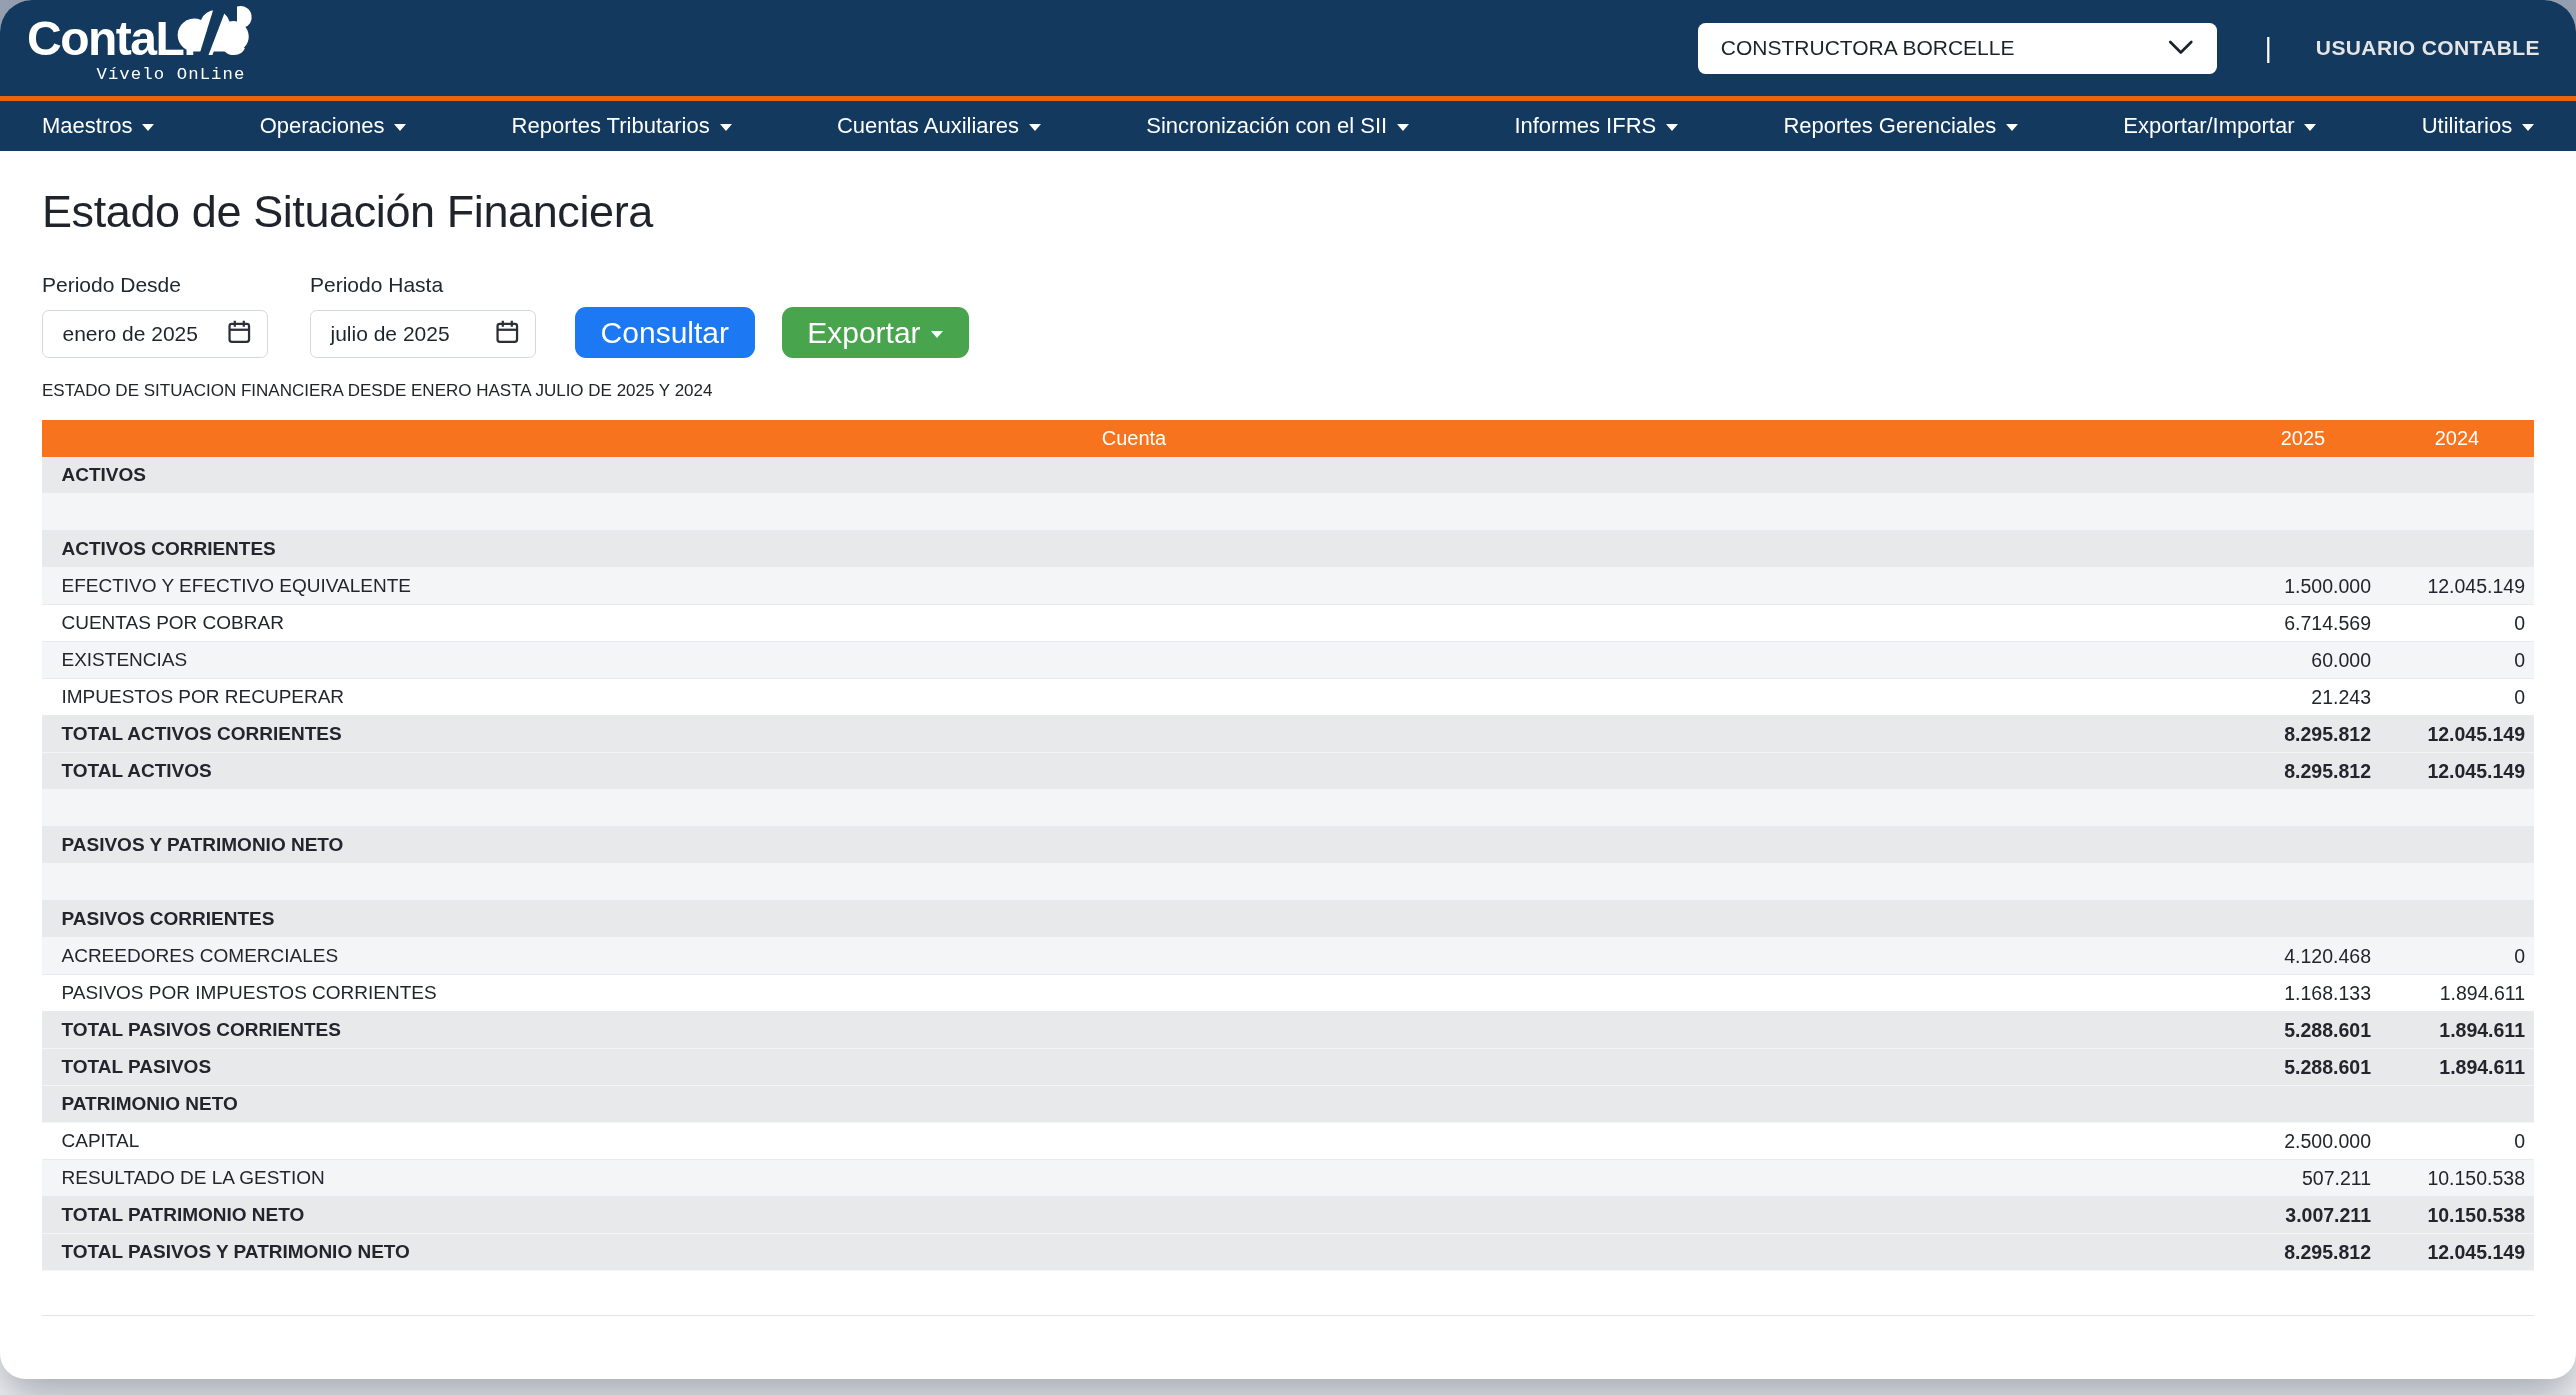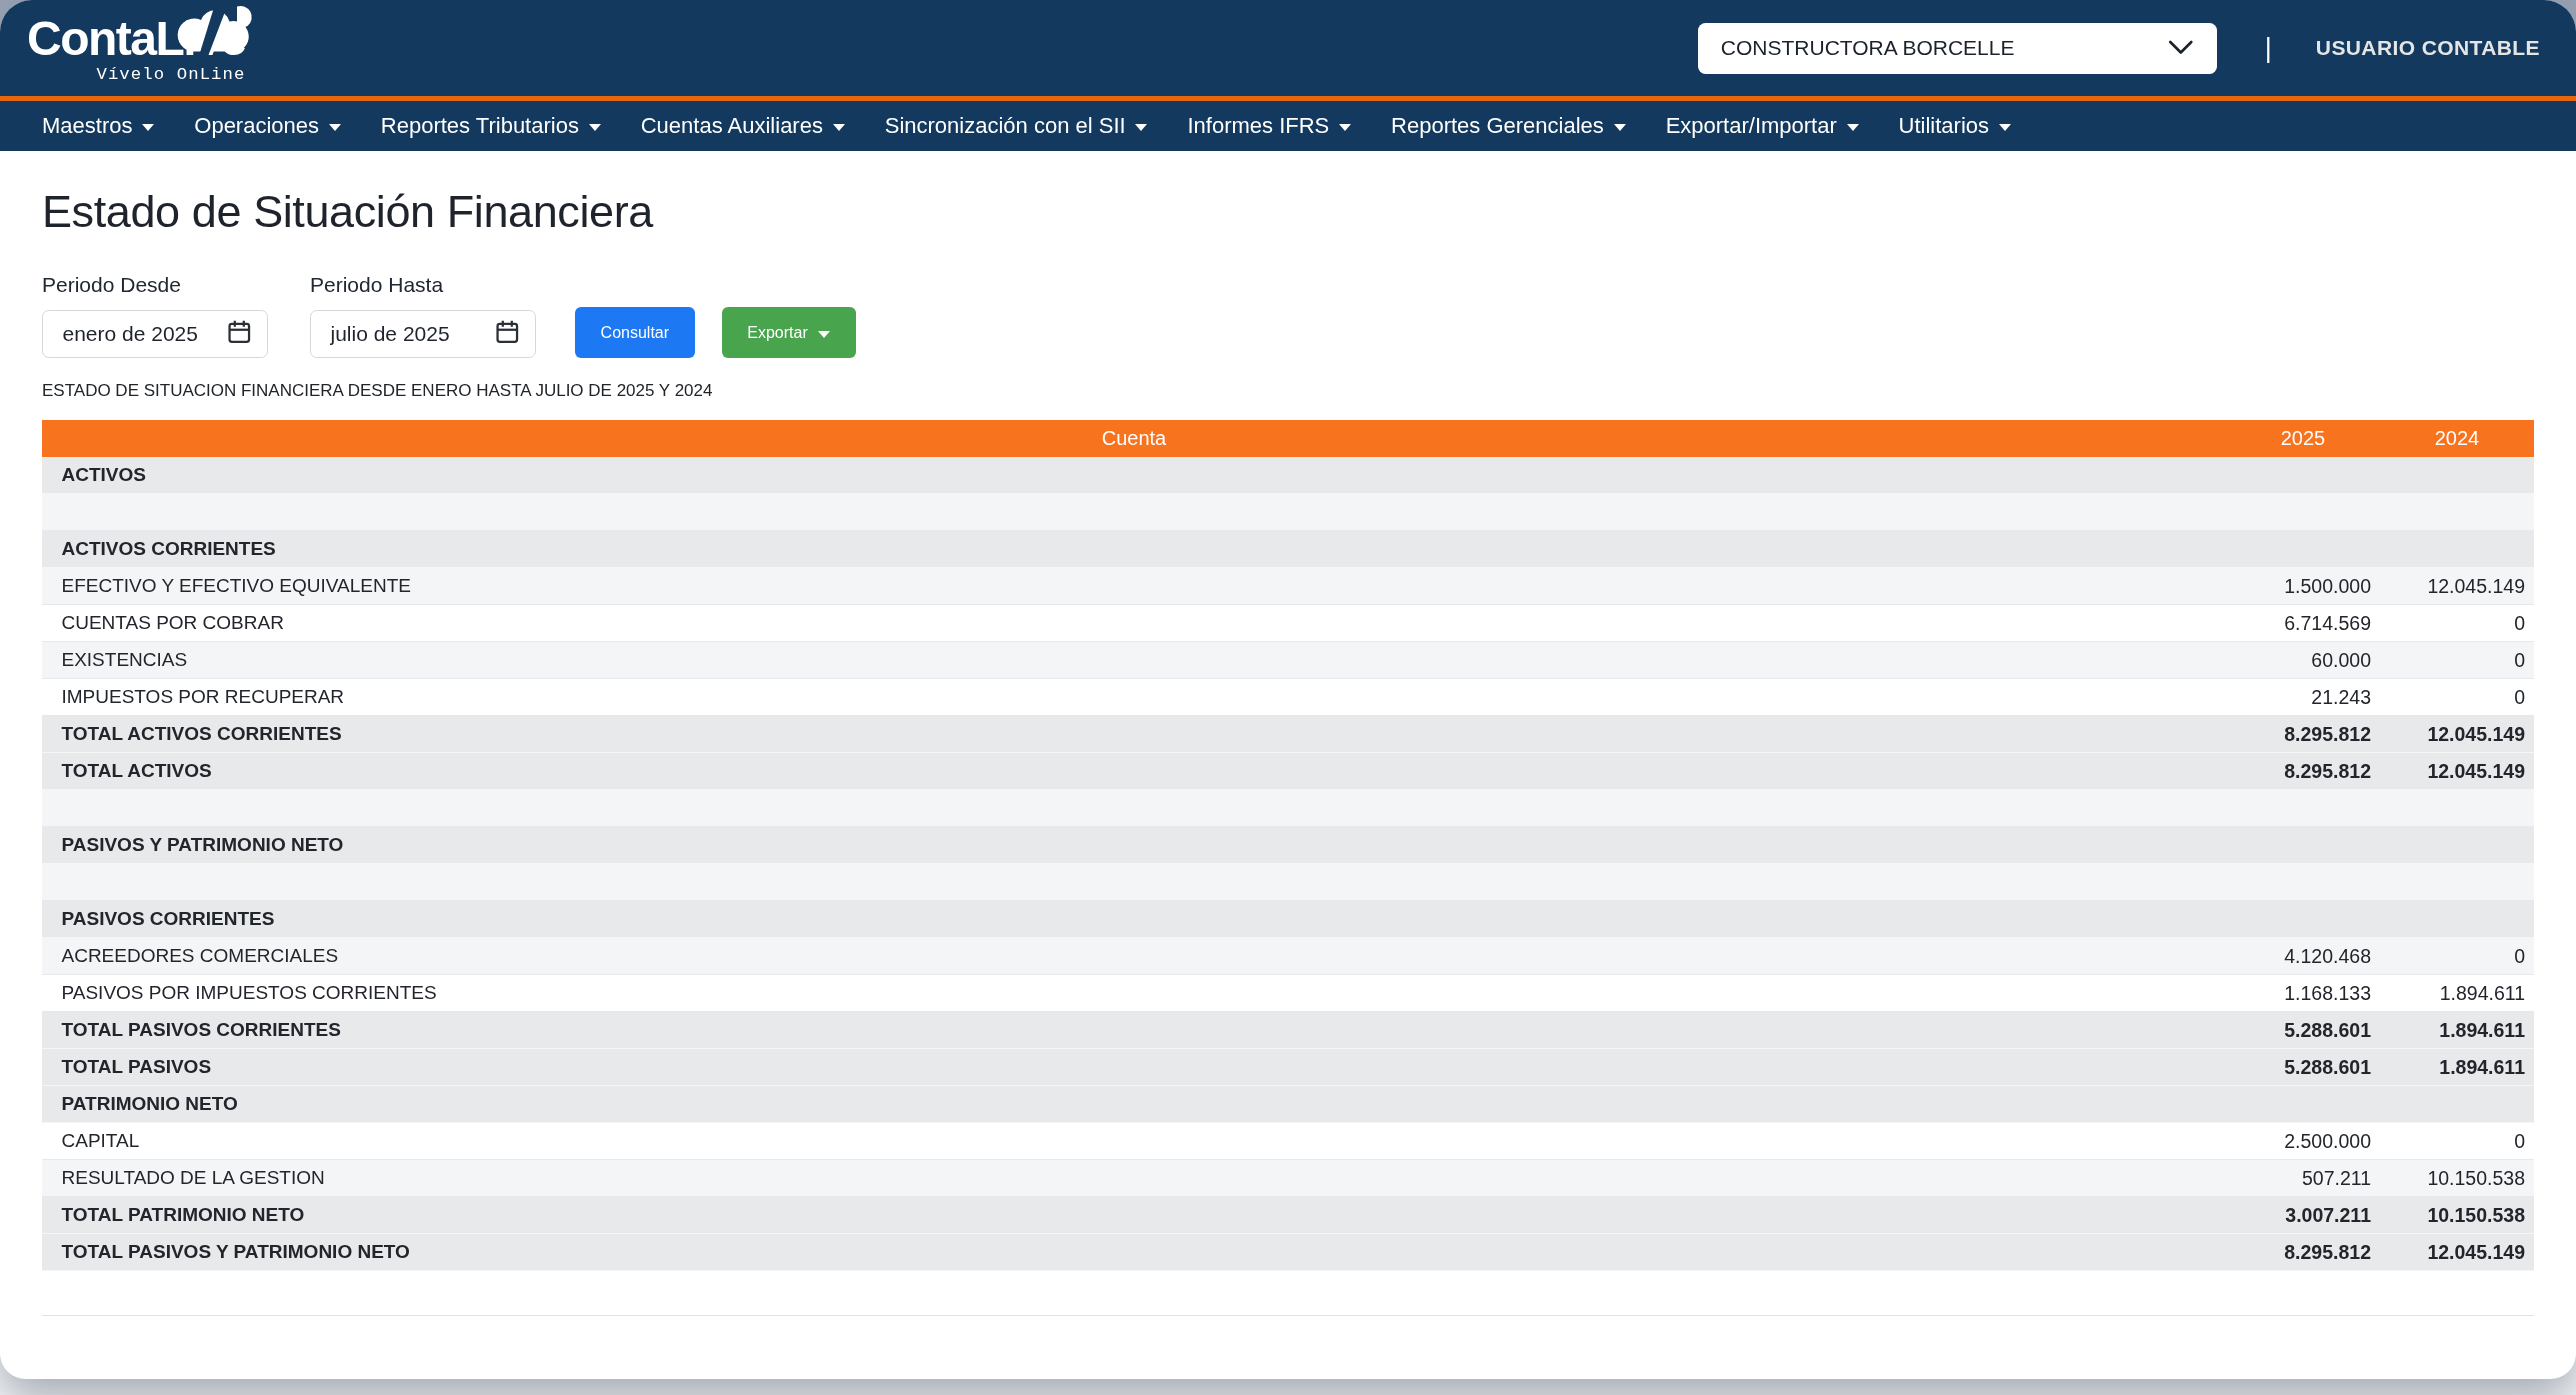--- a/index.html
+++ b/index.html
@@ -43,21 +43,21 @@
     justify-content: space-between;
   }
   .pipe { color: #fff; font-size: 27px; font-weight: 300; margin: 0 44px 0 48px; }
   .user { color: #e5e5e5; font-size: 21px; font-weight: 600; letter-spacing: 0.4px; cursor: pointer; }
 
   .accent-line { height: 4.5px; background: #e8650f; }
 
   
   .navbar {
     height: 50px; background: #13395e;
-    display: flex; align-items: center; gap: 40px; padding: 0 42px;
+    display: flex; align-items: center; gap: 40px; padding: 0 42px; justify-content: space-between;
   }
   .nav-item { display: flex; align-items: center; gap: 9.8px; color: #fff; font-size: 22px; cursor: pointer; white-space: nowrap; }
   .caret-down {
     width: 0; height: 0; border-left: 6.8px solid transparent; border-right: 6.8px solid transparent;
     border-top: 7.5px solid #fff; margin-top: 3.8px;
   }
 
   
   main { padding: 0 42px; }
   h1 { font-size: 45px; font-weight: 500; color: #1f242c; letter-spacing: -0.4px; margin: 35px 0 35px; }
@@ -65,22 +65,22 @@
   .filters { display: flex; align-items: flex-end; }
   .field { display: flex; flex-direction: column; }
   .field + .field { margin-left: 42px; justify-content: center; }
   .field label { font-size: 21px; color: #212733; margin-bottom: 13.5px; }
   .date-input {
     width: 226px; height: 48px; border: 1.5px solid #d3d8dd; border-radius: 6.8px;
     display: flex; align-items: center; justify-content: space-between;
     padding: 0 16.5px 0 19.5px; font-size: 21px; color: #1f242c; background: #fff; cursor: pointer;
   }
   .btn {
-    height: 51px; border: none; border-radius: 6px; color: #fff;
-    font-size: 16px; font-family: inherit; padding: 0 25.6px; cursor: pointer;
+    height: 51px; border: none; border-radius: 11px; color: #fff;
+    font-size: 30px; font-family: inherit; padding: 0 25.6px; cursor: pointer;
     display: flex; align-items: center; gap: 10.5px;
   }
   .btn.blue  { background: #1c78f3; margin-left: 39px; }
   .btn.green { background: #49a44e; margin-left: 27px; }
   .btn .caret-down { border-top-color: #fff; margin-top: 4.5px; }
 
   .report-title { text-align: left; font-size: 17px; color: #212529; margin: 22.6px 0 19.5px; }
 
   
   .tbl { width: 100%; }

